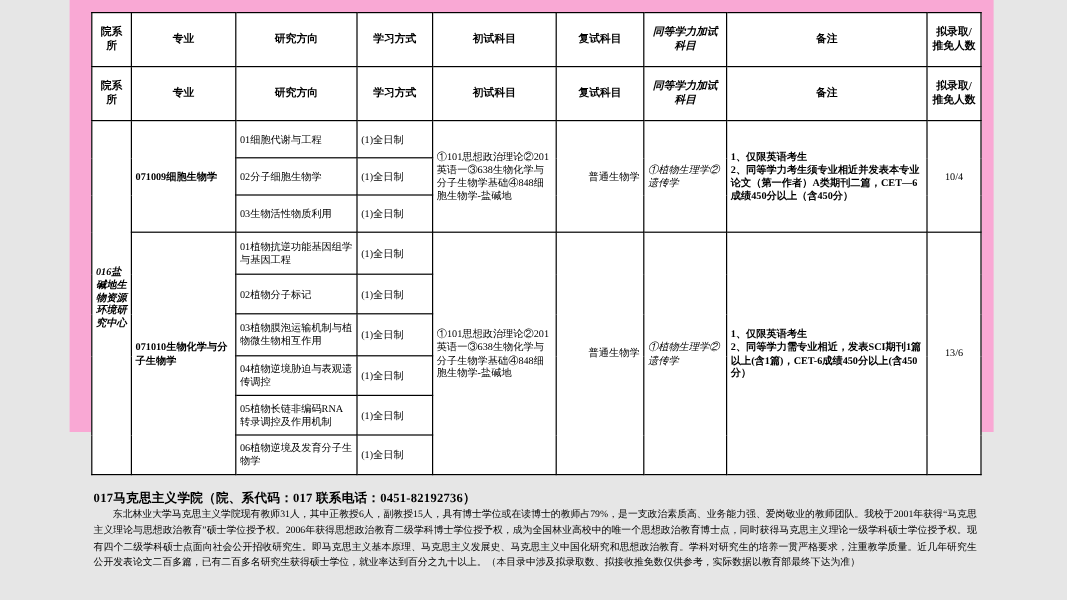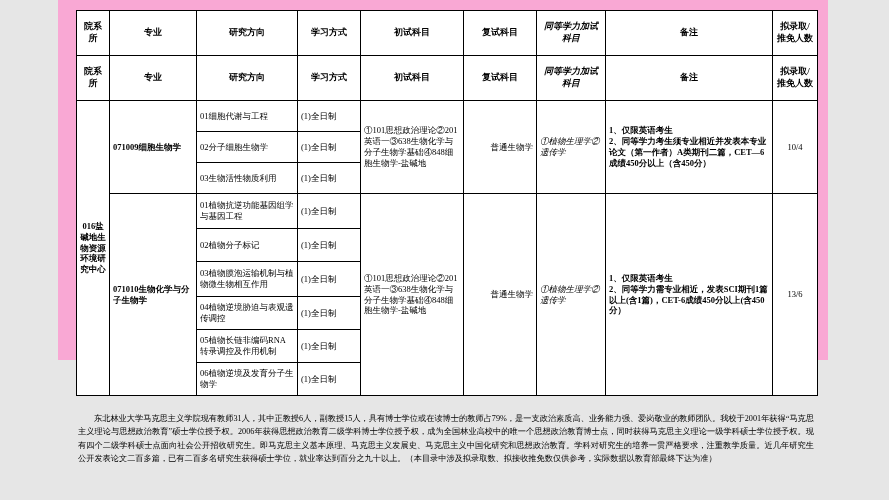--- a/index.html
+++ b/index.html
@@ -54,42 +54,43 @@
   .c-major  { width: 80px; font-weight: bold; }
   .c-dir    { width: 94px; }
   .c-mode   { width: 56px; }
   .c-exam1  { width: 96px; margin-top: 44px; }
   .c-exam2  { width: 66px; text-align: right; }
   .c-extra  { width: 62px; font-style: italic; }
   .c-remark { width: 160px; font-weight: bold; }
   .c-quota  { width: 38px; text-align: center; }
 
   .dept-cell {
-    text-align: center;
+    text-align: left;
     line-height: 1.45;
     font-weight: bold;
     font-size: 8.5px;
     padding: 2px 1px;
+    font-style: italic;
   }
   .dept-cell .dwrap { display: block; }
   .tall { height: 26px; }
 
   
   .section-heading {
     margin-top: 12px;
     font-size: 10.5px;
     font-weight: bold;
     letter-spacing: 0.2px;
     color: #000;
     padding-left: 2px;
   }
 
   
   .body-para {
-    margin-top: 16px;
+    margin-top: 0;
     font-size: 8.2px;
     line-height: 1.62;
     text-align: justify;
     text-indent: 16px;
     color: #000;
     padding-left: 2px;
     padding-right: 2px;
   }
 </style>
 </head>
@@ -176,17 +177,18 @@
           <td class="c-mode" style="height:28px">(1)全日制</td>
         </tr>
         <tr>
           <td class="c-dir" style="height:28px">06植物逆境及发育分子生物学</td>
           <td class="c-mode" style="height:28px">(1)全日制</td>
         </tr>
 
       </tbody>
     </table>
 
+    <div class="section-heading">017马克思主义学院（院、系代码：017 联系电话：0451-82192736）</div>
 
     <div class="body-para">东北林业大学马克思主义学院现有教师31人，其中正教授6人，副教授15人，具有博士学位或在读博士的教师占79%，是一支政治素质高、业务能力强、爱岗敬业的教师团队。我校于2001年获得“马克思主义理论与思想政治教育”硕士学位授予权。2006年获得思想政治教育二级学科博士学位授予权，成为全国林业高校中的唯一个思想政治教育博士点，同时获得马克思主义理论一级学科硕士学位授予权。现有四个二级学科硕士点面向社会公开招收研究生。即马克思主义基本原理、马克思主义发展史、马克思主义中国化研究和思想政治教育。学科对研究生的培养一贯严格要求，注重教学质量。近几年研究生公开发表论文二百多篇，已有二百多名研究生获得硕士学位，就业率达到百分之九十以上。（本目录中涉及拟录取数、拟接收推免数仅供参考，实际数据以教育部最终下达为准）</div>
 
   </div>
 </div>
 
 </body></html>

